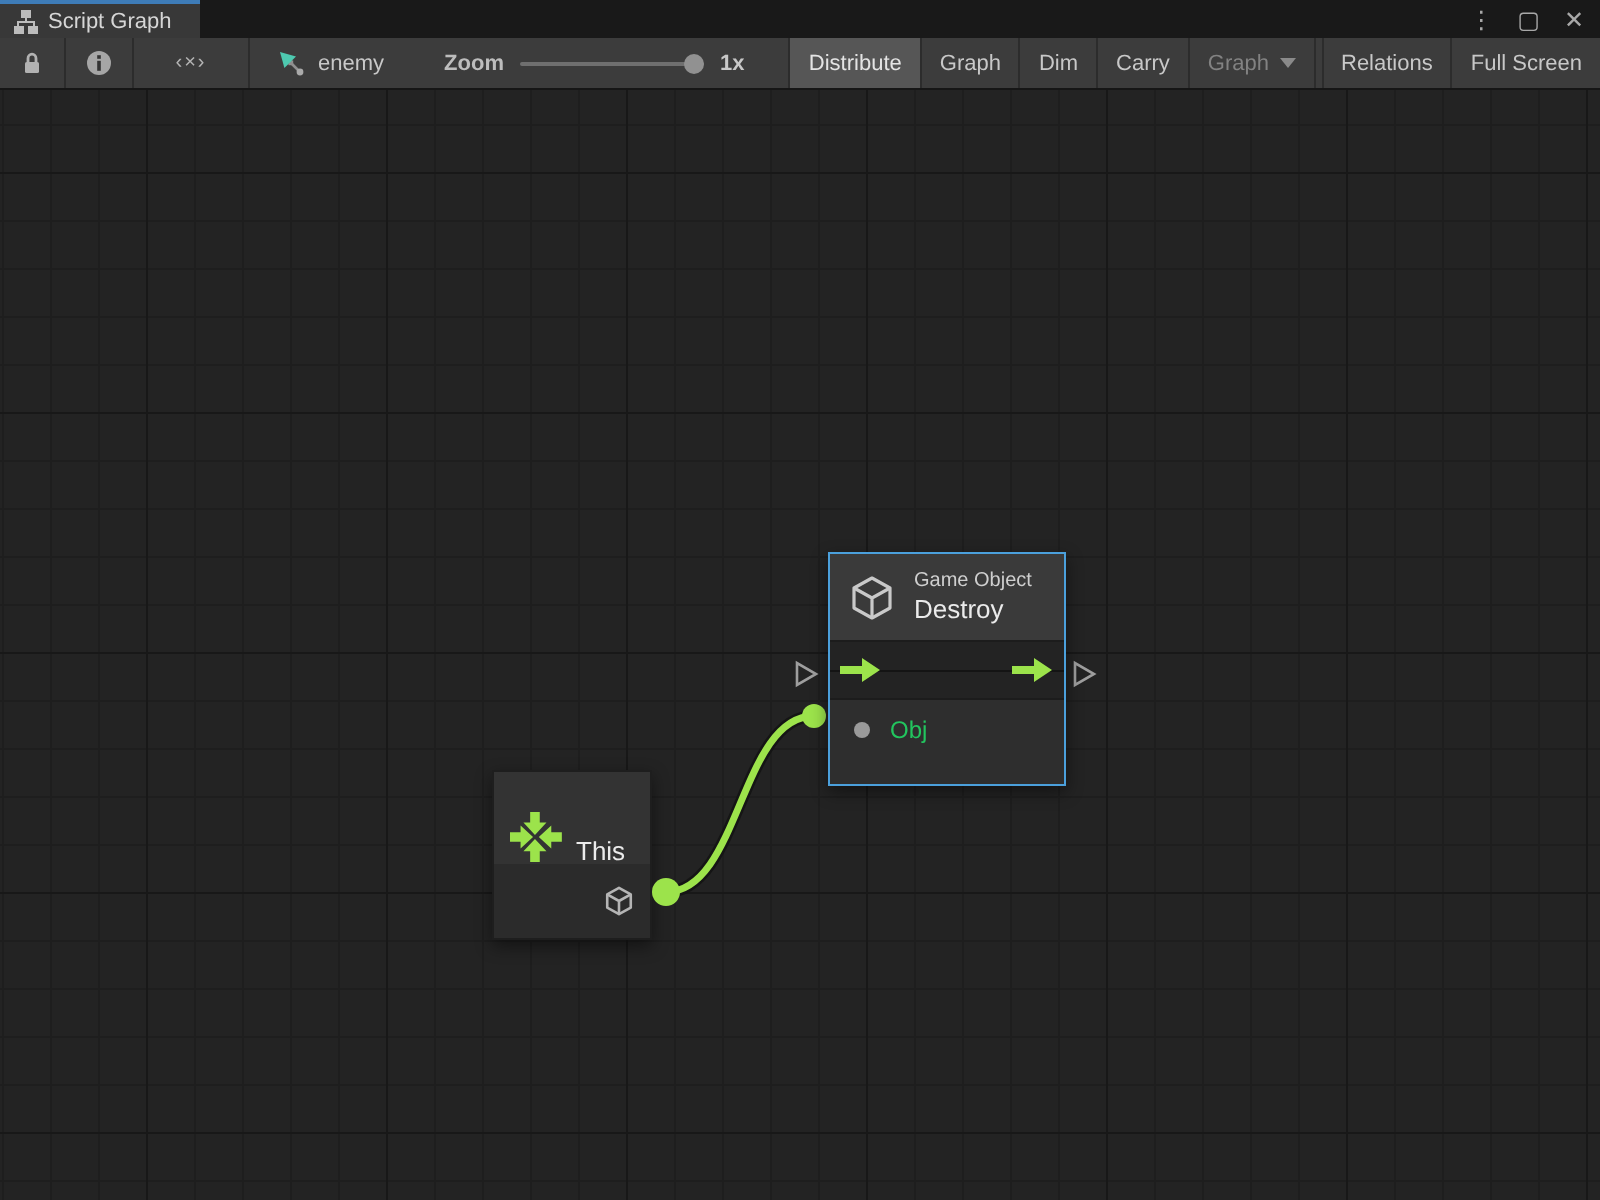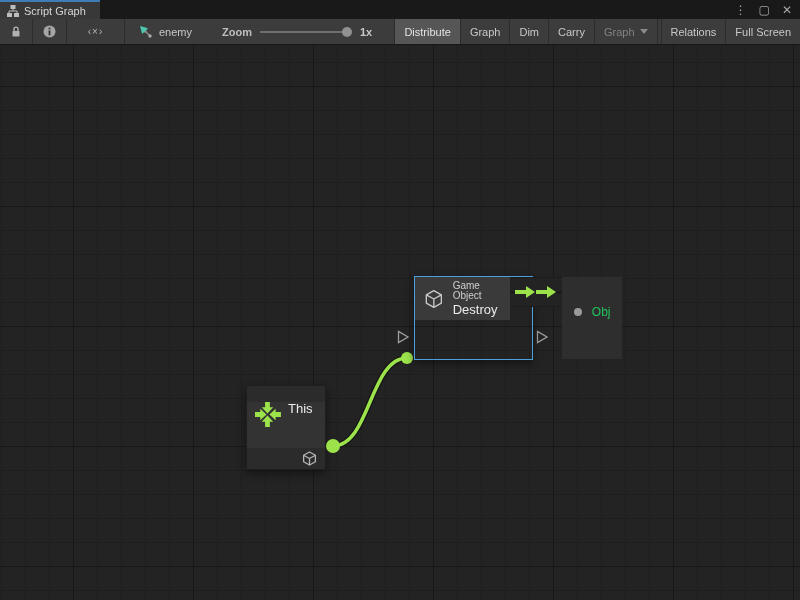--- a/index.html
+++ b/index.html
@@ -50,43 +50,43 @@
       linear-gradient(to right, #1e1e1e 1px, transparent 1px),
       linear-gradient(to bottom, #1e1e1e 1px, transparent 1px);
     background-size:120px 120px, 120px 120px, 24px 24px, 24px 24px;
     background-position:73px 0, 0 41px, 1px 0, 0 17px; }
 
   .wire-layer { position:absolute; left:0; top:0; z-index:1; }
 
   .node { position:absolute; z-index:2; box-shadow:0 3px 8px rgba(0,0,0,0.45); }
 
   
-  .node-destroy { left:414px; top:231px; width:119px; height:84px;
-                  border:1px solid #4BA0DC; display:flex; flex-direction:row; }
+  .node-destroy { left:414px; top:231px; width:119px; height:117px;
+                  border:1px solid #4BA0DC; display:flex; flex-direction:column; }
   .node-destroy .n-header { height:43px; background:#3a3a3a; display:flex; align-items:center; gap:8px; padding:0 8px; }
   .n-header-texts { display:flex; flex-direction:column; gap:2px; }
   .n-subtitle { font-size:10px; color:#cfcfcf; line-height:1; }
   .n-title { font-size:13px; color:#ebebeb; line-height:1; }
   .port-row { height:30px; background:#232323; position:relative; display:flex; align-items:center;
               justify-content:space-between; padding:0 5px; border-top:1px solid #1c1c1c; border-bottom:1px solid #1c1c1c; }
   .port-row::before { content:""; position:absolute; left:0; right:0; top:50%; height:1px; background:#141414; }
   .port-row svg { position:relative; z-index:1; }
   .value-row { flex:1; background:#2e2e2e; display:flex; align-items:center; gap:10px; padding:0 12px 12px 12px; }
   .port-dot { width:8px; height:8px; border-radius:50%; background:#9a9a9a; flex:0 0 auto; }
   .value-label { font-size:12px; color:#22c55e; }
 
   
   .ctl-port { position:absolute; z-index:2; }
   .ctl-port.left { left:397px; top:285px; }
   .ctl-port.right { left:536px; top:285px; }
 
   
   .node-this { left:246px; top:340px; width:80px; height:85px; background:#2b2b2b;
                display:flex; flex-direction:column; border:1px solid #1e1e1e; }
-  .node-this .n-header { height:46px; background:#333333; display:flex; align-items:flex-start; gap:7px; padding:0 8px;margin-top:16px; }
+  .node-this .n-header { height:46px; background:#333333; display:flex; align-items:flex-end; gap:7px; padding:0 8px; }
   .node-this .n-body { flex:1; display:flex; align-items:center; justify-content:flex-end; padding-right:7px; }
 
   .out-dot { position:absolute; left:326px; top:394px; width:14px; height:14px; border-radius:50%;
              background:#9CE34B; z-index:2; }
 </style>
 </head>
 <body>
 
 <div class="window">
 

